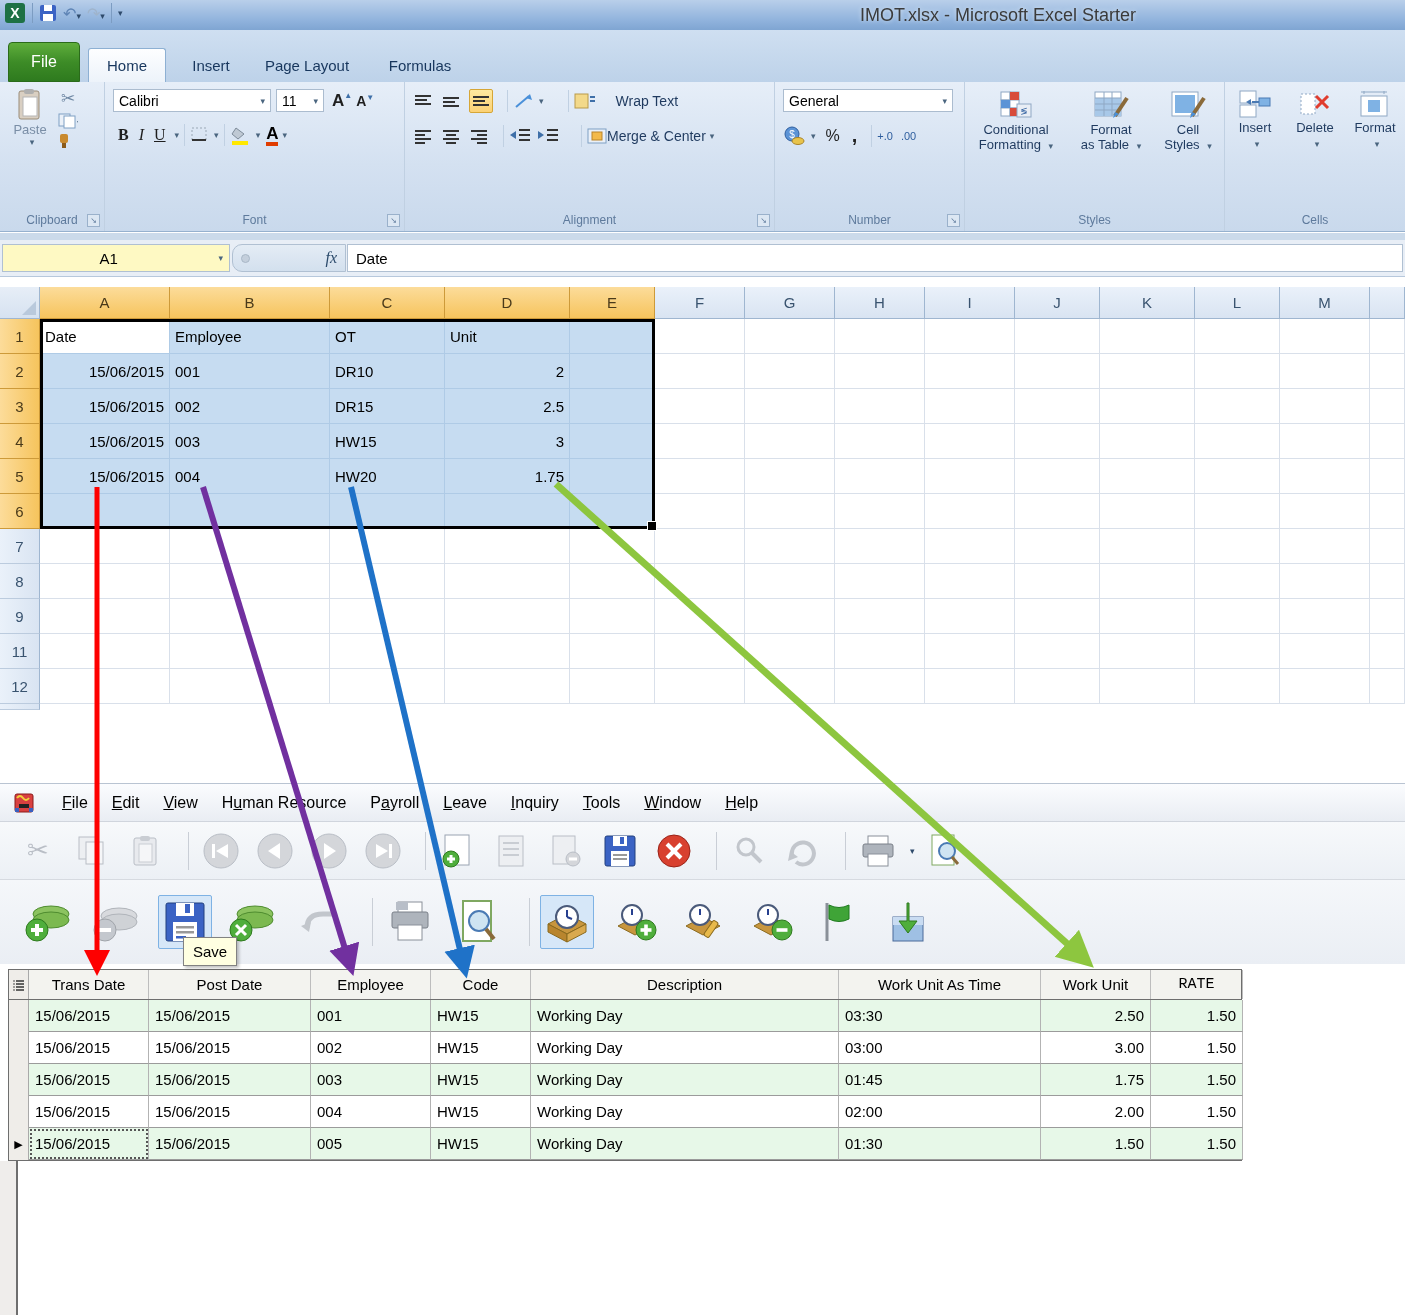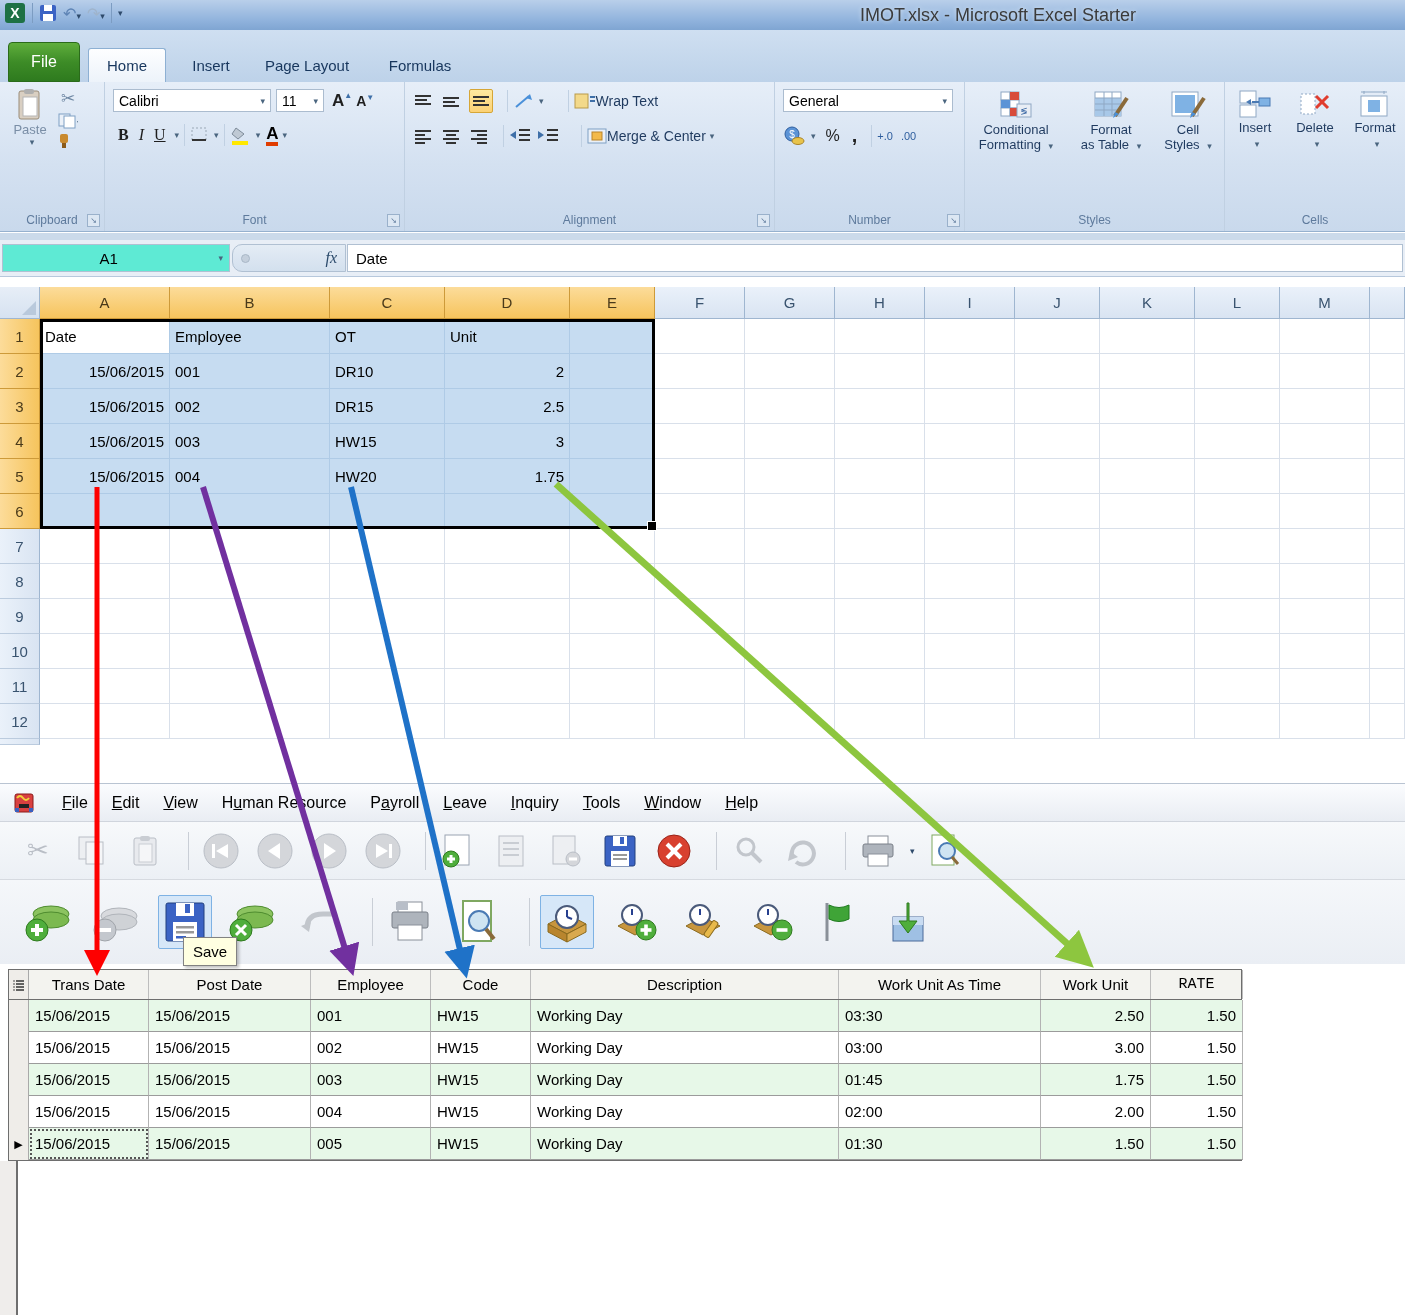--- a/index.html
+++ b/index.html
@@ -24,21 +24,21 @@
   .combo{background:#fff;border:1px solid #ABBCCF;height:23px;font-size:14px;display:flex;align-items:center;padding:0 5px;justify-content:space-between;color:#000}
   .car{font-size:9px;color:#4A657F;margin-left:4px}
   .fmt{font-family:"Liberation Serif",serif;font-size:16px;color:#1F1F1F;margin:0 5px;cursor:default}
   .vsep{width:1px;height:22px;background:#C0D0E2;margin:0 5px}
   .hlbox{background:linear-gradient(#FEE9A0,#FBD175);border:1px solid #D6A636;border-radius:2px;padding:1px}
   .stripes{display:inline-block}
   .bigbtn{display:flex;flex-direction:column;align-items:center;justify-content:flex-start;padding-top:8px;font-size:13px;color:#1F3A5F;text-align:center;line-height:15px}
   .ticon{display:inline-block;text-align:center}
   #xl-gap{position:absolute;top:233px;left:0;right:0;height:7px;background:#CBDAEA}
   #xl-frow{position:absolute;top:240px;left:0;right:0;height:37px;background:#E8EEF6;border-bottom:1px solid #B7C8DC}
-  #name-box{position:absolute;left:2px;top:4px;width:228px;height:28px;background:#5eead4;border:1px solid #B0C0D2;display:flex;align-items:center}
+  #name-box{position:absolute;left:2px;top:4px;width:228px;height:28px;background:#fef9c3;border:1px solid #B0C0D2;display:flex;align-items:center}
   #name-box span.nb{flex:1;text-align:center;font-size:15px;color:#000}
   #fx-pill{position:absolute;left:232px;top:4px;width:114px;height:28px;background:linear-gradient(#E4ECF5,#D3E0EE);border:1px solid #B0C0D2;border-radius:10px 0 0 10px;display:flex;align-items:center;padding:0 8px;justify-content:space-between}
   #fx-dot{width:9px;height:9px;border-radius:50%;background:#C4CFDC;border:1px solid #A9B7C7}
   #fx-lbl{font-family:"Liberation Serif",serif;font-style:italic;font-size:16px;color:#2B4A6B}
   #f-field{position:absolute;left:347px;top:4px;right:2px;height:28px;background:#fff;border:1px solid #B0C0D2;display:flex;align-items:center;padding-left:8px;font-size:15px}
   #xl-sheet{position:absolute;top:287px;left:0;width:1405px}
   .xhdrrow{display:flex;height:32px}
   .xhc{flex:none;border-right:1px solid #9FB6D0;border-bottom:1px solid #9FB6D0;background:linear-gradient(#EAF1FA,#D9E4F2);color:#39536F;font-size:15px;display:flex;align-items:center;justify-content:center}
   .xhc.sel{background:linear-gradient(#FCDC9A,#F6C45D);border-color:#CD9A39;color:#4A3A1A}
   .xcorner{flex:none;width:40px;background:linear-gradient(#E7EEF7,#D6E2F1);border-right:1px solid #9FB6D0;border-bottom:1px solid #9FB6D0;position:relative}
@@ -204,21 +204,21 @@
           </svg>
           <span class="car">▾</span>
         <span class="vsep" style="margin-left:24px"></span>
         <svg width="22" height="18">
             <rect x="1" y="2" width="13" height="14" fill="#F3D98A" stroke="#B99A4A"></rect>
             <g stroke="#3E6FA8" stroke-width="2">
               <line x1="16" y1="5" x2="21" y2="5"></line>
               <line x1="16" y1="9" x2="21" y2="9"></line>
             </g>
           </svg>
-        <span style="font-size:14px;color:#1F3A5F;margin-left:0">Wrap Text</span>
+        <span style="font-size:14px;color:#1F3A5F;margin-left:20px">Wrap Text</span>
       </div>
       <div class="rrow" style="margin-top:12px">
         <svg class="stripes" width="20" height="16">
             <g stroke="#333" stroke-width="2">
               <line x1="2" y1="3" x2="18" y2="3"></line>
               <line x1="2" y1="7" x2="12" y2="7"></line>
               <line x1="2" y1="11" x2="18" y2="11"></line>
               <line x1="2" y1="15" x2="12" y2="15"></line>
             </g>
           </svg>
@@ -538,37 +538,20 @@
           <div class="xc" style="width: 90px;"></div>
           <div class="xc" style="width: 90px;"></div>
           <div class="xc" style="width: 85px;"></div>
           <div class="xc" style="width: 95px;"></div>
           <div class="xc" style="width: 85px;"></div>
           <div class="xc" style="width: 90px;"></div>
           <div class="xc" style="width: 35px;"></div>
         </div>
         <div class="xrow">
           <div class="xrh">9</div>
-          <div class="xc" style="width: 130px;"></div>
-          <div class="xc" style="width: 160px;"></div>
-          <div class="xc" style="width: 115px;"></div>
-          <div class="xc" style="width: 125px;"></div>
-          <div class="xc" style="width: 85px;"></div>
-          <div class="xc" style="width: 90px;"></div>
-          <div class="xc" style="width: 90px;"></div>
-          <div class="xc" style="width: 90px;"></div>
-          <div class="xc" style="width: 90px;"></div>
-          <div class="xc" style="width: 85px;"></div>
-          <div class="xc" style="width: 95px;"></div>
-          <div class="xc" style="width: 85px;"></div>
-          <div class="xc" style="width: 90px;"></div>
-          <div class="xc" style="width: 35px;"></div>
-        </div>
-        <div class="xrow">
-          <div class="xrh">10</div>
           <div class="xc" style="width: 130px;"></div>
           <div class="xc" style="width: 160px;"></div>
           <div class="xc" style="width: 115px;"></div>
           <div class="xc" style="width: 125px;"></div>
           <div class="xc" style="width: 85px;"></div>
           <div class="xc" style="width: 90px;"></div>
           <div class="xc" style="width: 90px;"></div>
           <div class="xc" style="width: 90px;"></div>
           <div class="xc" style="width: 90px;"></div>
           <div class="xc" style="width: 85px;"></div>

